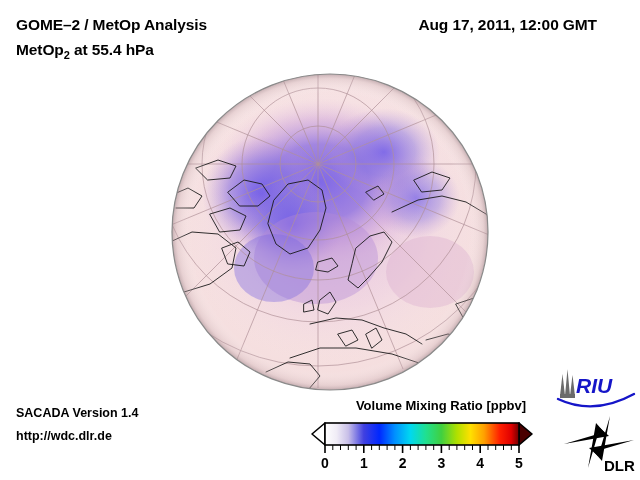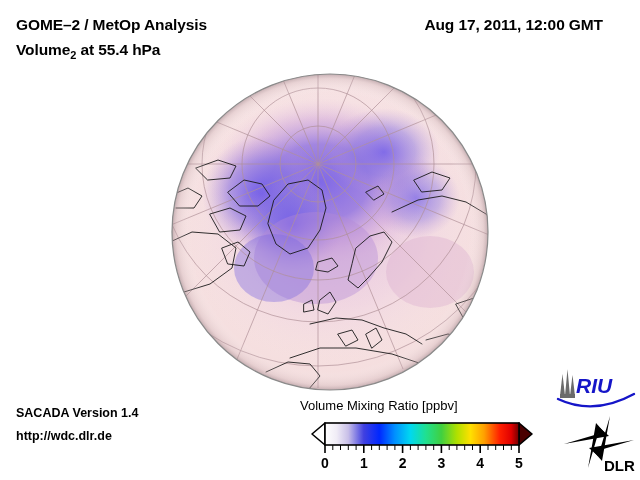--- a/index.html
+++ b/index.html
@@ -4,49 +4,49 @@
 <style>
   html,body{margin:0;padding:0;}
   body{
     width:640px;height:480px;background:#ffffff;overflow:hidden;position:relative;
     font-family:"Liberation Sans",sans-serif;color:#000;
   }
   .fig{position:absolute;left:0;top:0;width:617px;height:480px;}
 
   
   .hdr-left{position:absolute;left:16px;top:12px;}
-  .hdr-right{position:absolute;right:14px;top:12px;text-align:right;}
+  .hdr-right{position:absolute;right:20px;top:12px;text-align:right;}
   .hdr-line{font-size:15.5px;font-weight:bold;line-height:25px;white-space:nowrap;letter-spacing:-0.1px;}
   .sub{font-size:11px;vertical-align:sub;}
 
   
   .globe-wrap{position:absolute;left:170px;top:72px;width:320px;height:320px;}
   .globe-svg{display:block;}
 
   
   .footer{position:absolute;left:16px;top:402px;}
   .foot-line{font-size:12.5px;font-weight:bold;line-height:23px;white-space:nowrap;}
 
   
   .cbar{position:absolute;left:300px;top:398px;width:250px;height:78px;}
-  .cbar-title{position:absolute;left:0;top:0;width:250px;text-align:left;
-    font-size:13px;font-weight:normal;white-space:nowrap;}
+  .cbar-title{position:absolute;left:16px;top:0;width:250px;text-align:center;
+    font-size:13px;font-weight:bold;white-space:nowrap;}
   .cbar-svg{position:absolute;left:0;top:18px;}
 
   
   .logos{position:absolute;left:552px;top:366px;width:88px;height:110px;text-decoration:underline;}
 </style>
 </head>
 <body>
 
 <div class="fig">
 
   <div class="hdr-left">
     <div class="hdr-line">GOME–2 / MetOp Analysis</div>
-    <div class="hdr-line"><span>Volume</span><span class="sub">2</span><span> at 55.4 hPa</span></div>
+    <div class="hdr-line"><span>MetOp</span><span class="sub">2</span><span> at 55.4 hPa</span></div>
   </div>
 
   <div class="hdr-right">
     <div class="hdr-line">Aug 17, 2011, 12:00 GMT</div>
   </div>
 
   <div class="globe-wrap">
     <svg class="globe-svg" width="320" height="320" viewBox="0 0 320 320">
       <defs>
         <clipPath id="disc">

